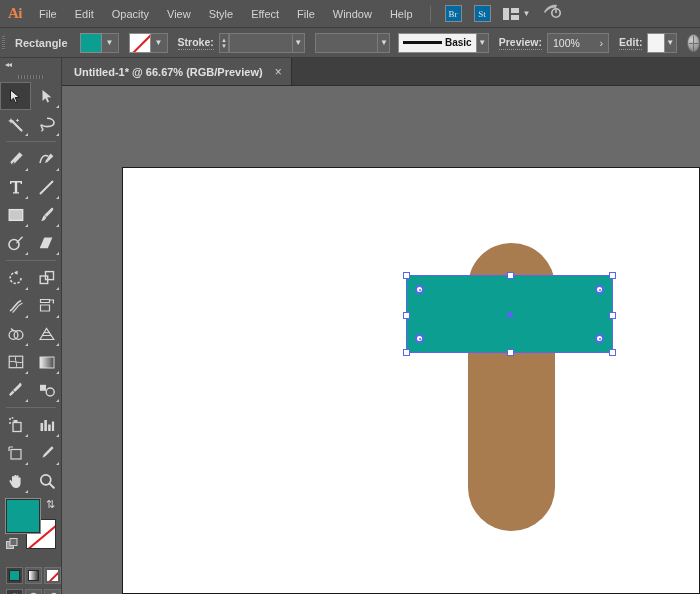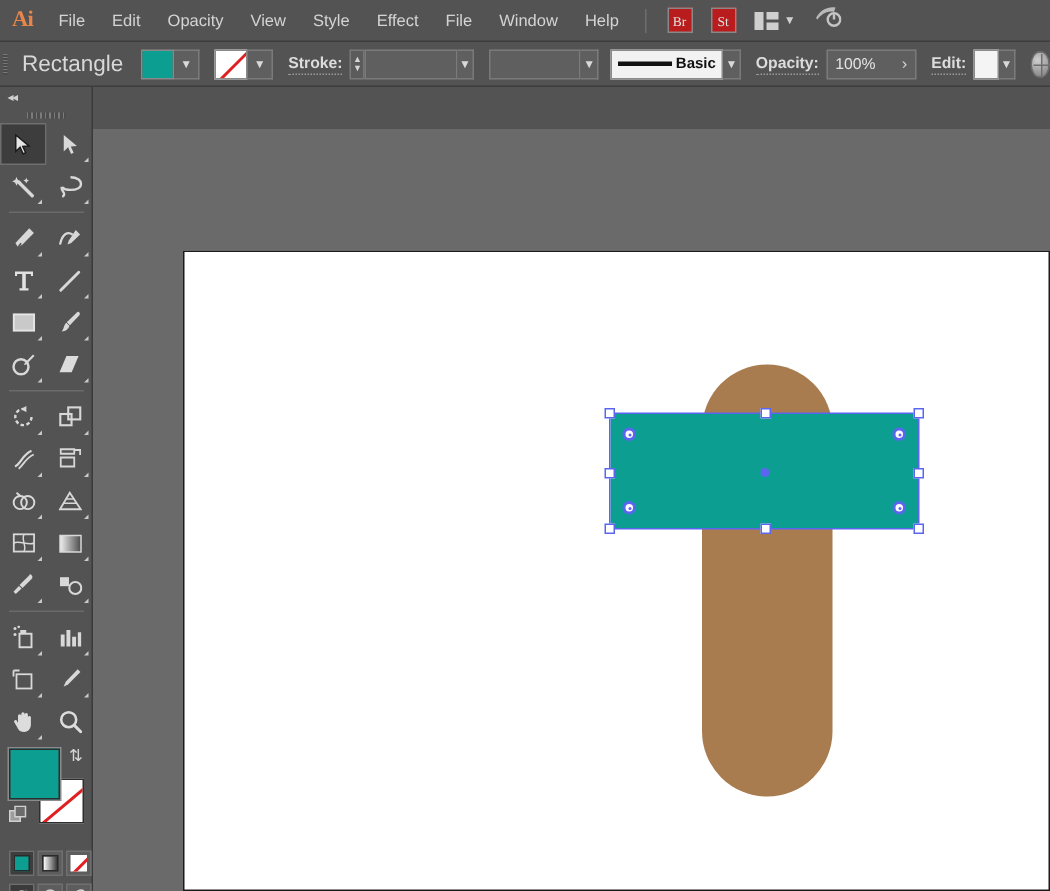--- a/index.html
+++ b/index.html
@@ -24,41 +24,41 @@
     letter-spacing: -0.5px;
   }
   .menu-item {
     padding: 0 9px; height: 28px; line-height: 28px;
     color: #d4d4d4; font-size: 11px; white-space: nowrap;
   }
   .menu-sep {
     width: 1px; height: 16px; background: #6d6d6d; margin: 0 8px;
   }
   .sq-btn {
-    width: 17px; height: 17px; background: #b91c1c;
+    width: 17px; height: 17px; background: #0369a1;
     border: 1px solid #888; color: #e2e2e2; font-size: 9px;
     display: flex; align-items: center; justify-content: center;
     margin-left: 6px; font-family: "Liberation Serif", serif;
   }
   .ws-icon { margin-left: 12px; display: flex; align-items: center; gap: 4px; }
   .ws-grid { width: 16px; height: 12px; position: relative; }
   .ws-grid i { position: absolute; background: #cfcfcf; display: block; }
   .chev { color: #cfcfcf; font-size: 8px; }
   .help-icon { margin-left: 12px; }
 
   
   .controlbar {
     position: absolute; left: 0; top: 28px; width: 700px; height: 30px;
     background: #535353; display: flex; align-items: center;
     border-bottom: 1px solid #3d3d3d;
   }
   .grip { width: 10px; height: 30px; display:flex; align-items:center; justify-content:center; }
   .grip i { display:block; width:3px; height:14px; background:
       repeating-linear-gradient(to bottom,#787878 0 1px,#4a4a4a 1px 2px); }
-  .cb-label { color: #d8d8d8; font-size: 15px; font-weight: normal; padding: 0 8px; }
+  .cb-label { color: #d8d8d8; font-size: 11px; font-weight: bold; padding: 0 8px; }
   .swatch-box {
     width: 22px; height: 20px; border: 1px solid #8a8a8a; background: #fff;
   }
   .swatch-drop {
     width: 17px; height: 20px; background: #5f5f5f; border: 1px solid #7a7a7a;
     border-left: none; display: flex; align-items: center; justify-content: center;
     color: #d9d9d9; font-size: 8px;
   }
   .swatch-pair { display: flex; align-items: center; margin-left: 4px; }
   .nostroke {
@@ -308,33 +308,39 @@
 
     <div class="field" style="width:86px;margin-left:10px"></div>
     <div class="swatch-drop" style="height:20px">▼</div>
 
     <div class="brushfield" style="margin-left:8px">
       <span class="brushline"></span>
       <span class="brushlbl">Basic</span>
     </div>
     <div class="swatch-drop" style="height:20px">▼</div>
 
-    <div class="cb-text">Opacity:</div>
+    <div class="cb-text">Preview:</div>
     <div class="field opacityfield">
       <span>100%</span>
       <span style="color:#d8d8d8;font-size:11px">›</span>
     </div>
 
     <div class="cb-text">Edit:</div>
     <div class="style-box"></div>
     <div class="swatch-drop" style="height:20px">▼</div>
 
     <div class="globe"></div>
   </div>
 
+  <div class="tabbar">
+    <div class="doctab">
+      <span class="doctab-title">Untitled-1* @ 66.67% (RGB/Preview)</span>
+      <span class="doctab-close">×</span>
+    </div>
+  </div>
 
   <div class="toolpanel">
     <div class="tp-collapse">◂◂</div>
     <div class="tp-grip">
         <i></i>
       </div>
 
     <div class="tgrid">
 
       <div class="tool active">

